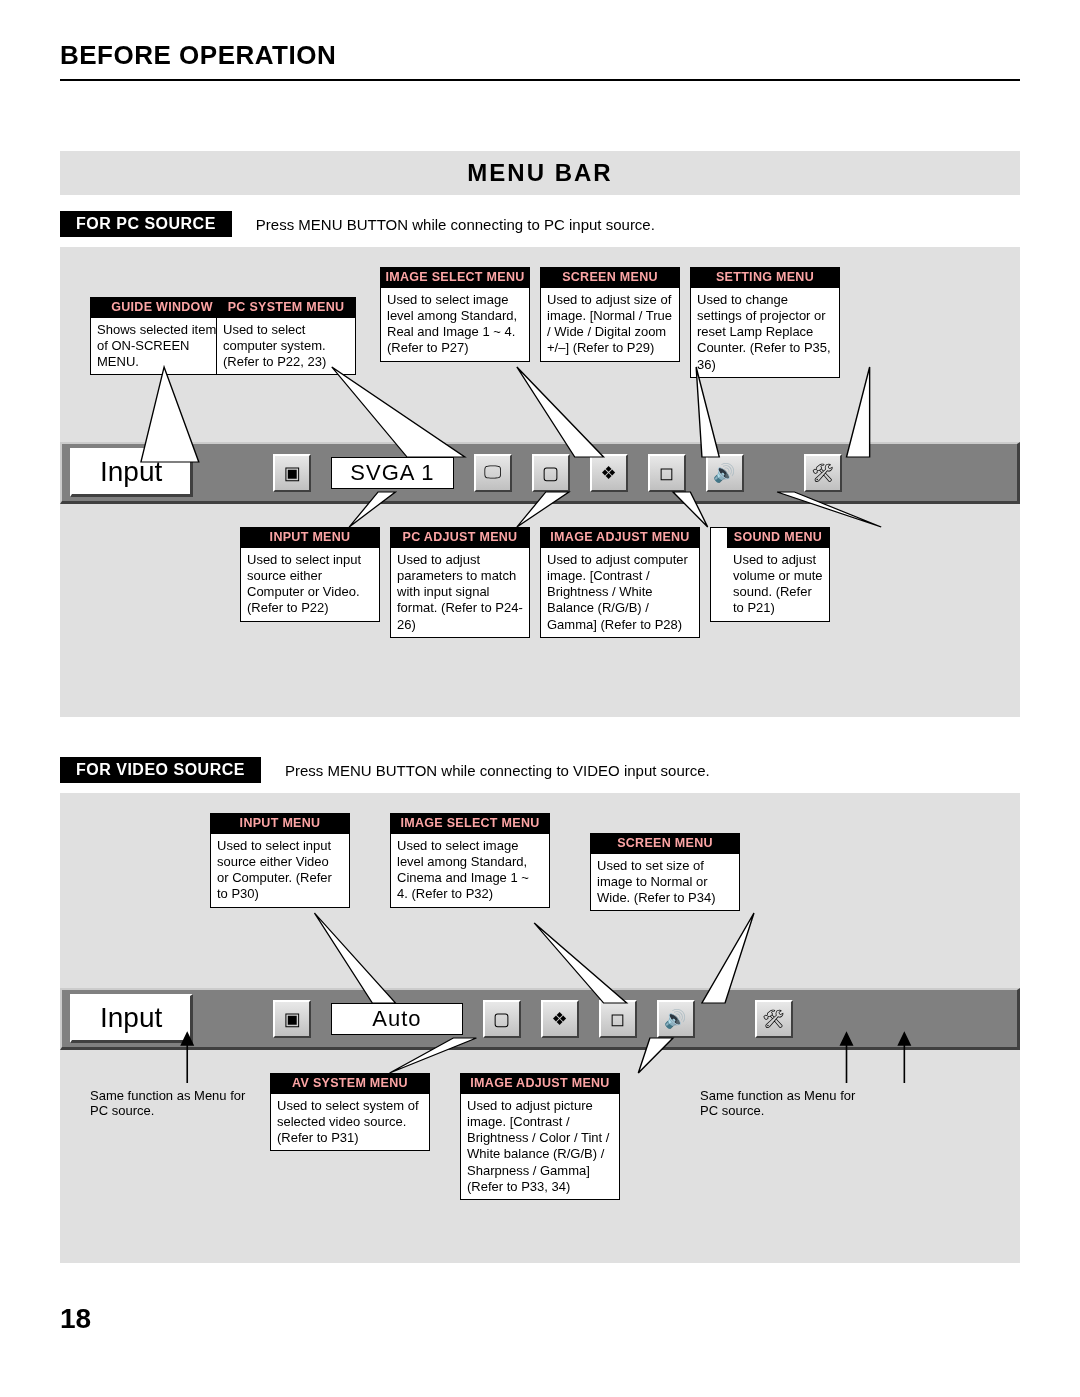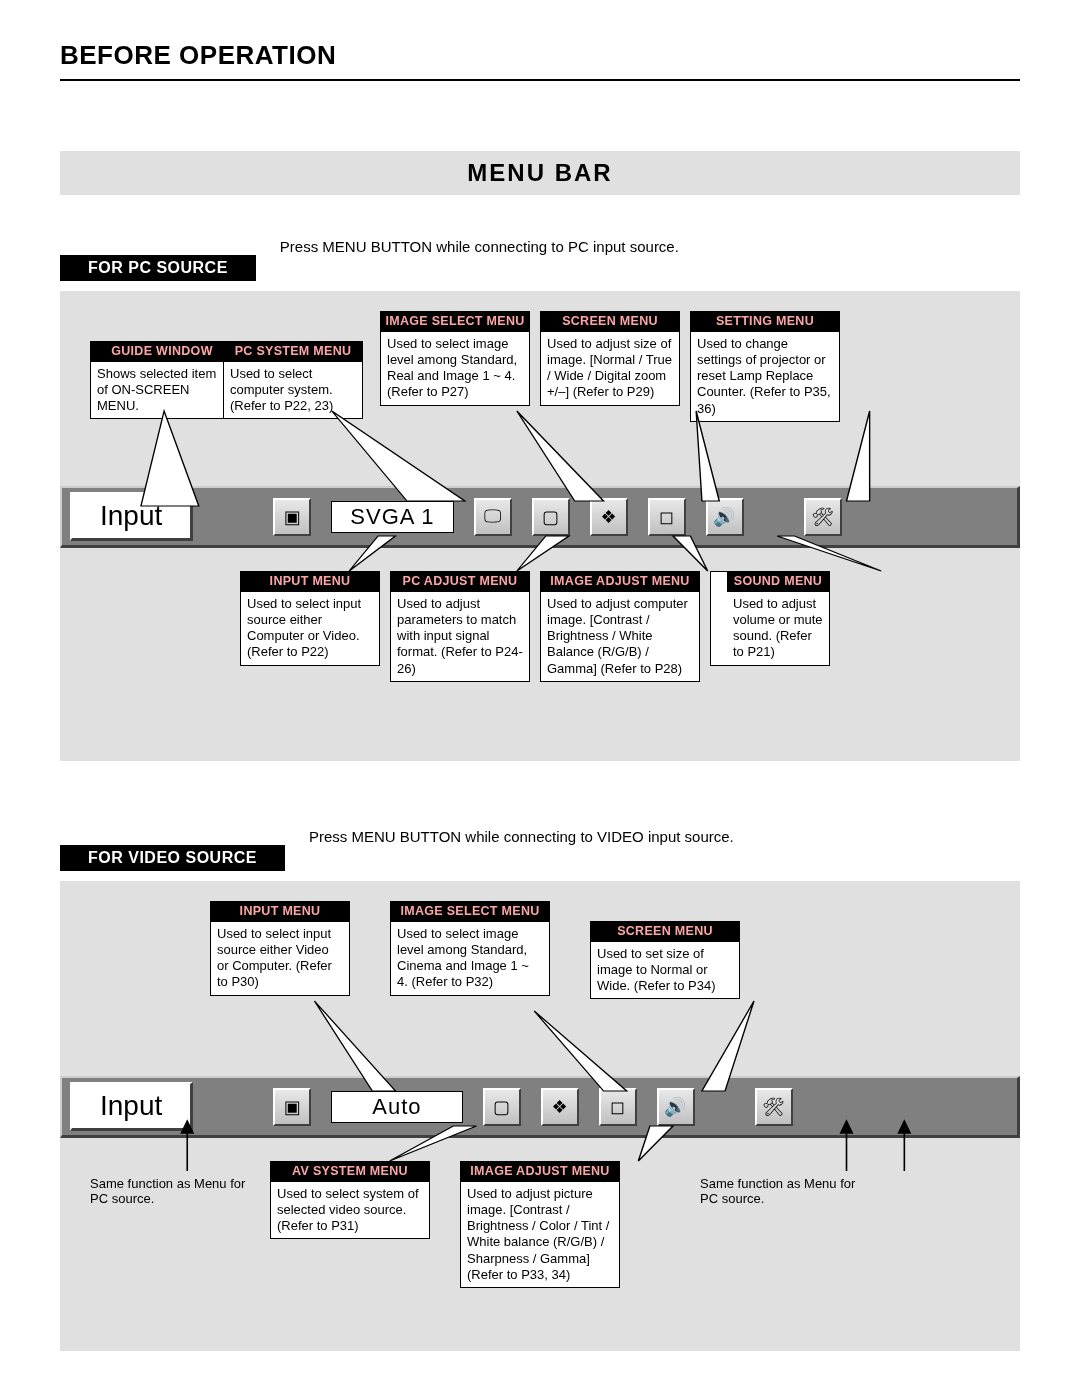--- a/index.html
+++ b/index.html
@@ -18,23 +18,22 @@
     text-align: center;
     font-size: 24px;
     font-weight: bold;
     letter-spacing: 2px;
     padding: 8px 8px;
     margin: 70px 0 16px 0;
   }
   .source-row { display: flex; align-items: center; gap: 24px; margin-bottom: 10px; }
   .source-label {
     background: #000; color: #fff; font-weight: bold;
-    font-size: 16px; padding: 4px 28px; letter-spacing: 0.5px;
+    font-size: 16px; padding: 4px 16px; letter-spacing: 0.5px;
     white-space: nowrap;
-    margin-top: 44px;
   }
   .source-text { font-size: 15px; }
   .diagram {
     background: #e0e0e0;
     position: relative;
     padding-top: 20px;
     padding-bottom: 20px;
     margin-bottom: 40px;
   }
   .callout {
@@ -116,21 +115,21 @@
   <div class="source-text">Press MENU BUTTON while connecting to PC input source.</div>
 </div>
 
 <div class="diagram">
   <div class="d-wrap">
 
     <div class="callout abs" style="left:30px; top:30px; width:144px;">
       <div class="callout-header">GUIDE WINDOW</div>
       <div class="callout-body">Shows selected item of ON-SCREEN MENU.</div>
     </div>
-    <div class="callout abs" style="left:163px; top:30px; width:140px;">
+    <div class="callout abs" style="left:156px; top:30px; width:140px;">
       <div class="callout-header">PC SYSTEM MENU</div>
       <div class="callout-body">Used to select computer system. (Refer to P22, 23)</div>
     </div>
     <div class="callout abs" style="left:320px; top:0px; width:150px;">
       <div class="callout-header">IMAGE SELECT MENU</div>
       <div class="callout-body">Used to select image level among Standard, Real and Image 1 ~ 4. (Refer to P27)</div>
     </div>
     <div class="callout abs" style="left:480px; top:0px; width:140px;">
       <div class="callout-header">SCREEN MENU</div>
       <div class="callout-body">Used to adjust size of image.  [Normal / True / Wide / Digital zoom +/–] (Refer to P29)</div>

